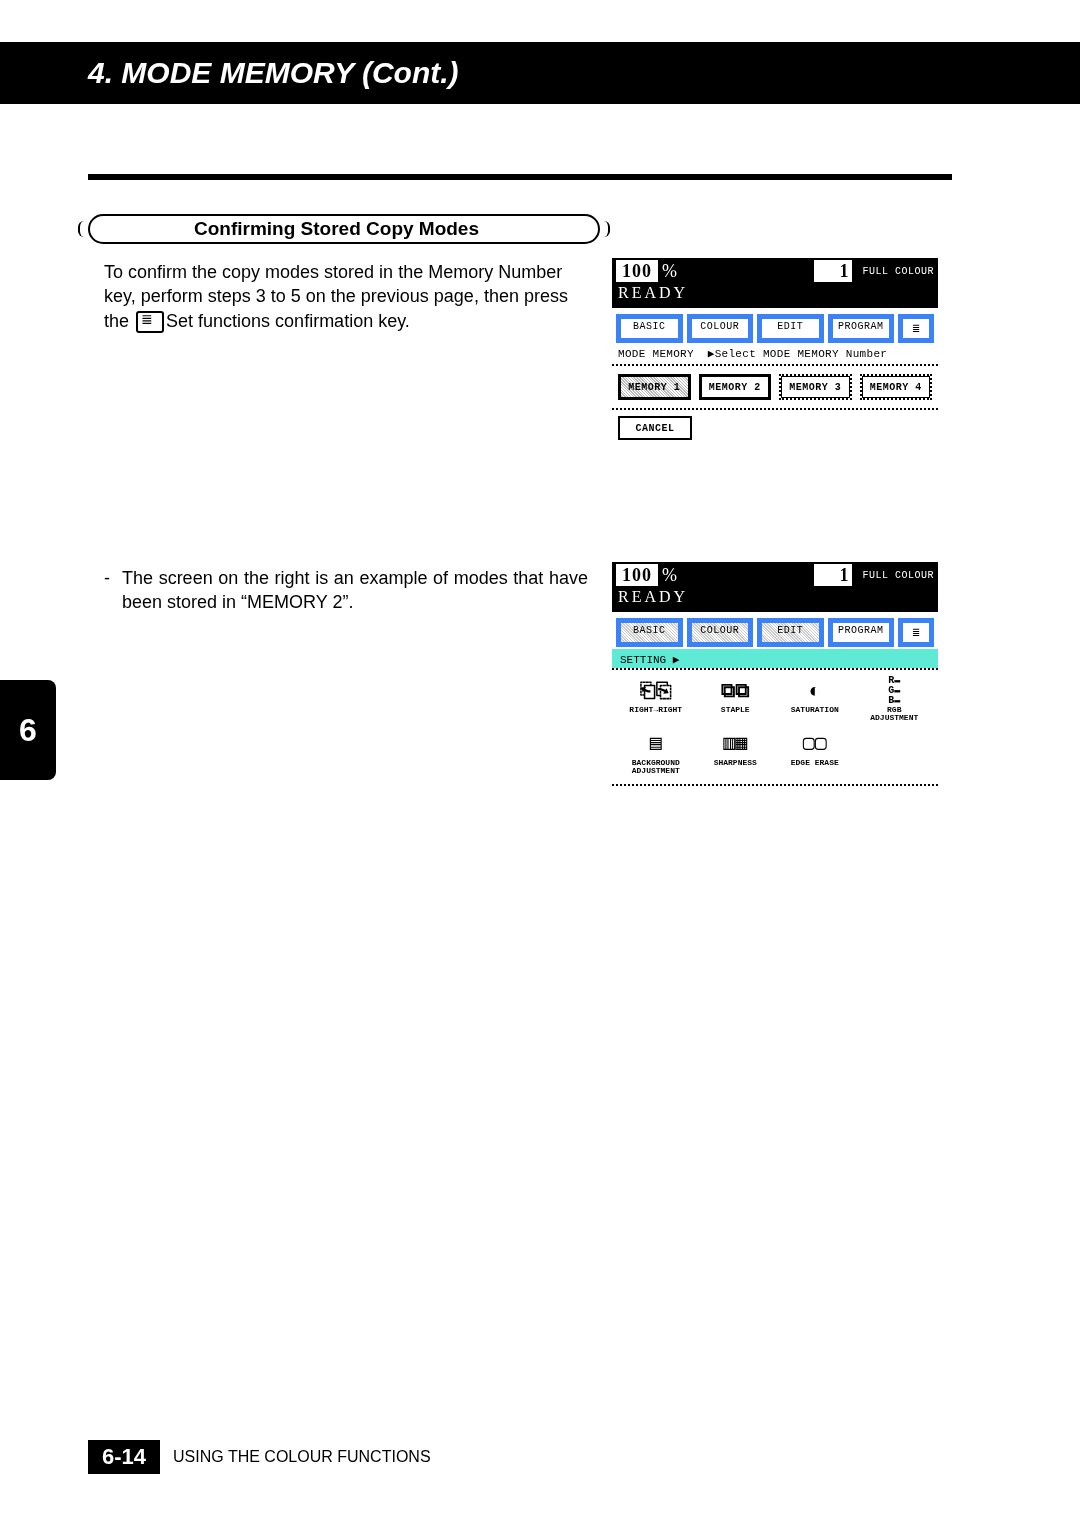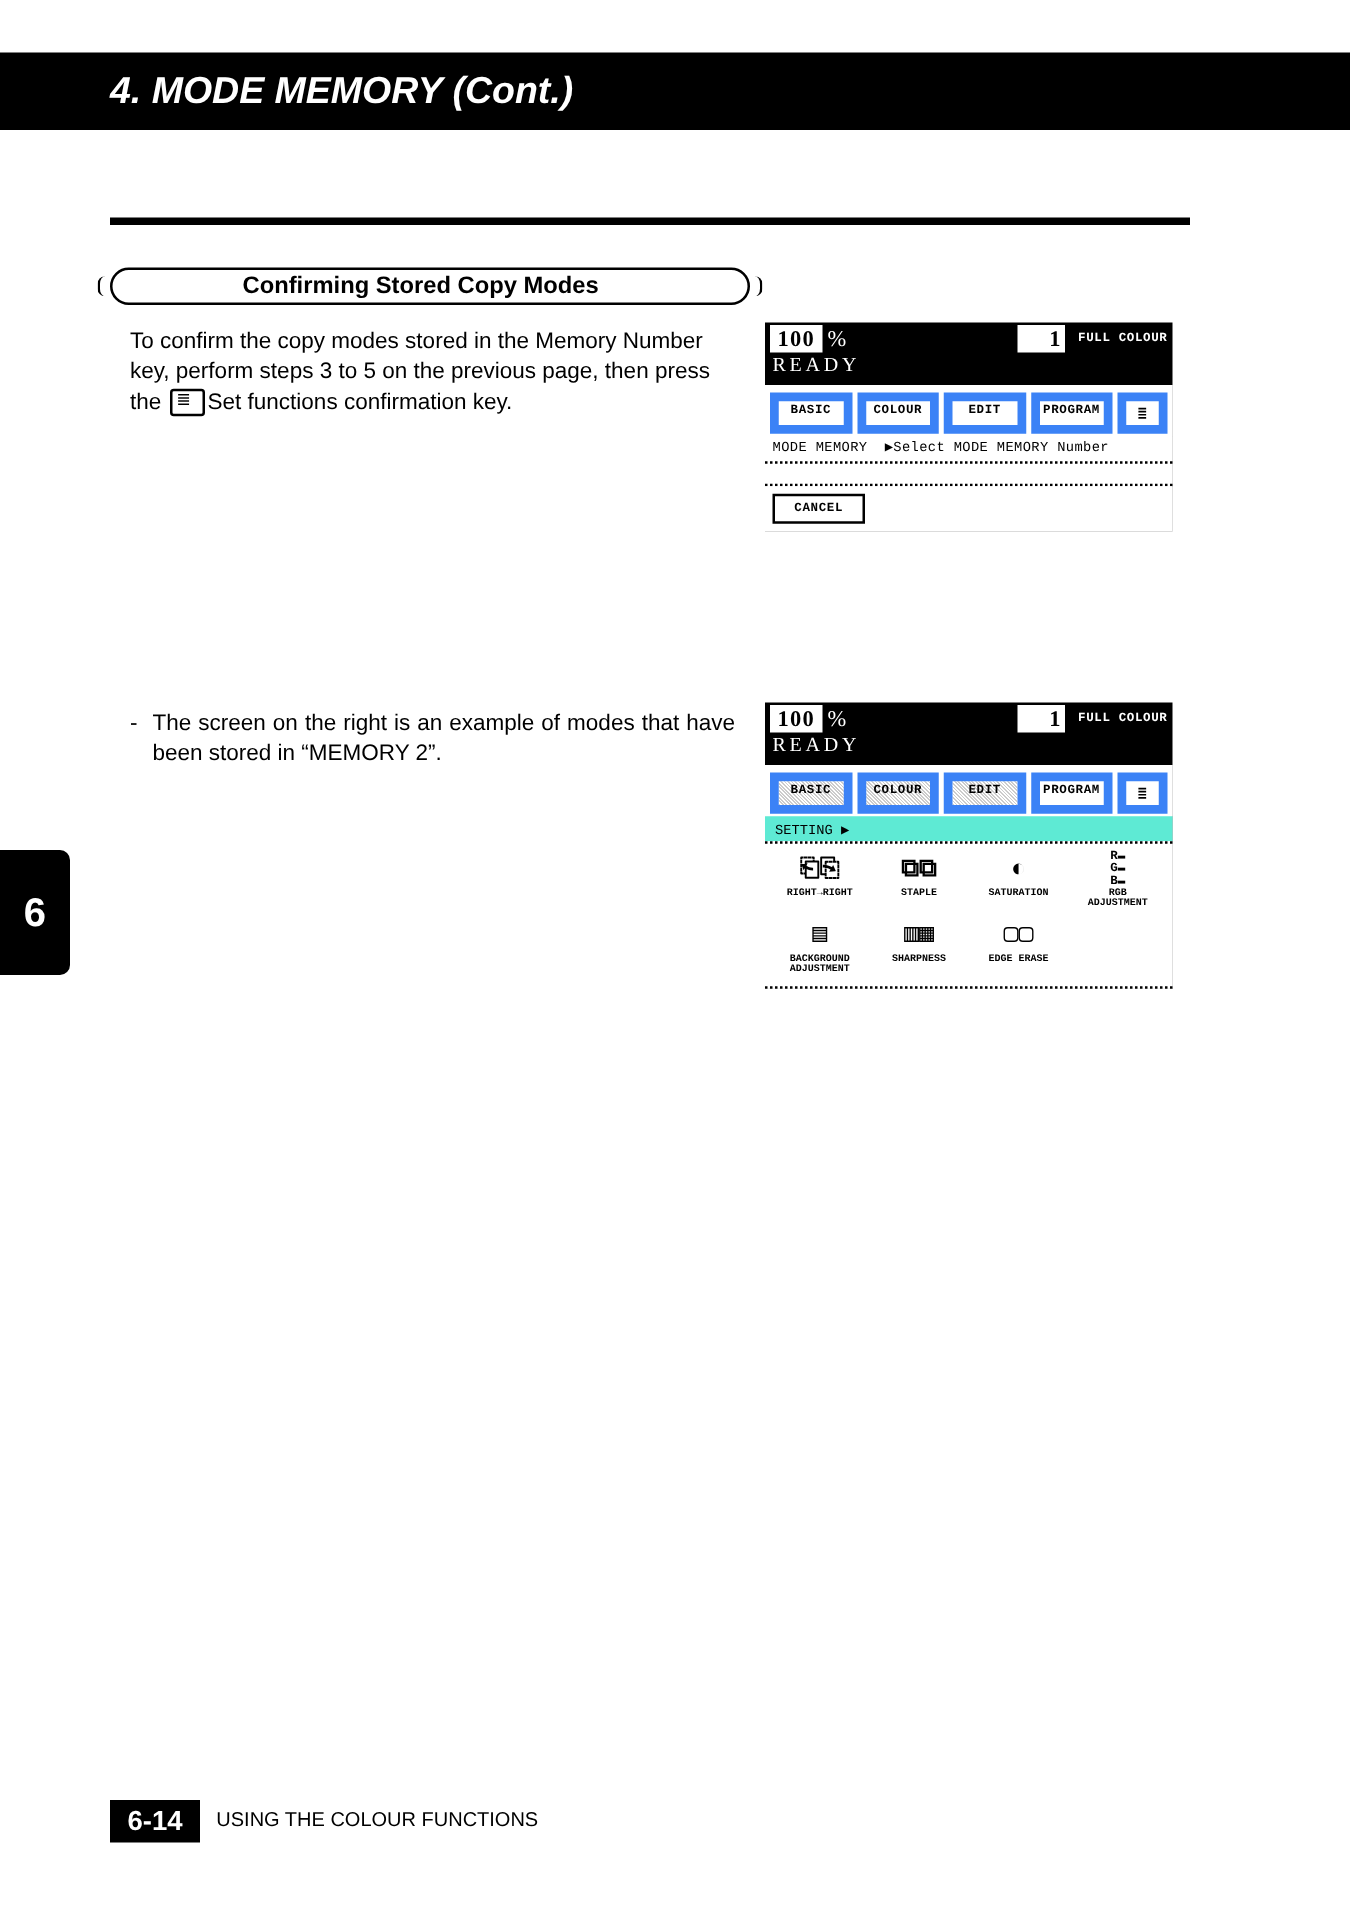--- a/index.html
+++ b/index.html
@@ -135,21 +135,21 @@
     font-weight: bold;
     font-size: 18px;
     width: 34px;
     text-align: right;
     padding-right: 4px;
     margin-left: auto;
     line-height: 22px;
   }
   .panel .mode-flag {
     font-size: 10px;
-    font-weight: bold;
+    font-weight: normal;
     margin-left: 10px;
     letter-spacing: 0.5px;
   }
   .panel .ready {
     font-family: serif;
     letter-spacing: 3px;
     font-size: 16px;
     padding: 0 6px 6px;
   }
   .panel .white-area {
@@ -157,23 +157,23 @@
     color: #000;
   }
   .tabs {
     display: flex;
     gap: 4px;
     padding: 6px 4px 2px;
     background: #fff;
   }
   .tab {
     flex: 1;
-    border: 7px solid #3b82f6;
+    border: 5px solid #3b82f6;
     font-size: 10px;
-    font-weight: bold;
+    font-weight: normal;
     text-align: center;
     padding: 2px 0;
     background: #fff;
     position: relative;
     letter-spacing: 0.5px;
   }
   .tab.selected {
     background: repeating-linear-gradient(45deg,#ccc,#ccc 1px,#fff 1px,#fff 2px);
   }
   .tab.special {
@@ -344,20 +344,26 @@
       <div class="tab">BASIC</div>
       <div class="tab">COLOUR</div>
       <div class="tab">EDIT</div>
       <div class="tab">PROGRAM</div>
       <div class="tab special"></div>
     </div>
     <div class="subline">
       <span>MODE MEMORY</span>&nbsp;&nbsp;<span>▶Select MODE MEMORY Number</span>
     </div>
     <div class="mem-grid">
+      <div class="mem-row">
+        <div class="mem-btn selected">MEMORY 1</div>
+        <div class="mem-btn">MEMORY 2</div>
+        <div class="mem-btn dotted">MEMORY 3</div>
+        <div class="mem-btn dotted">MEMORY 4</div>
+      </div>
     </div>
     <div class="cancel-row">
       <div class="cancel-btn">CANCEL</div>
     </div>
   </div>
 </div>
 
 <div class="panel" style="top:562px">
   <div class="status">
     <span class="zoombox"><span>100</span></span>

